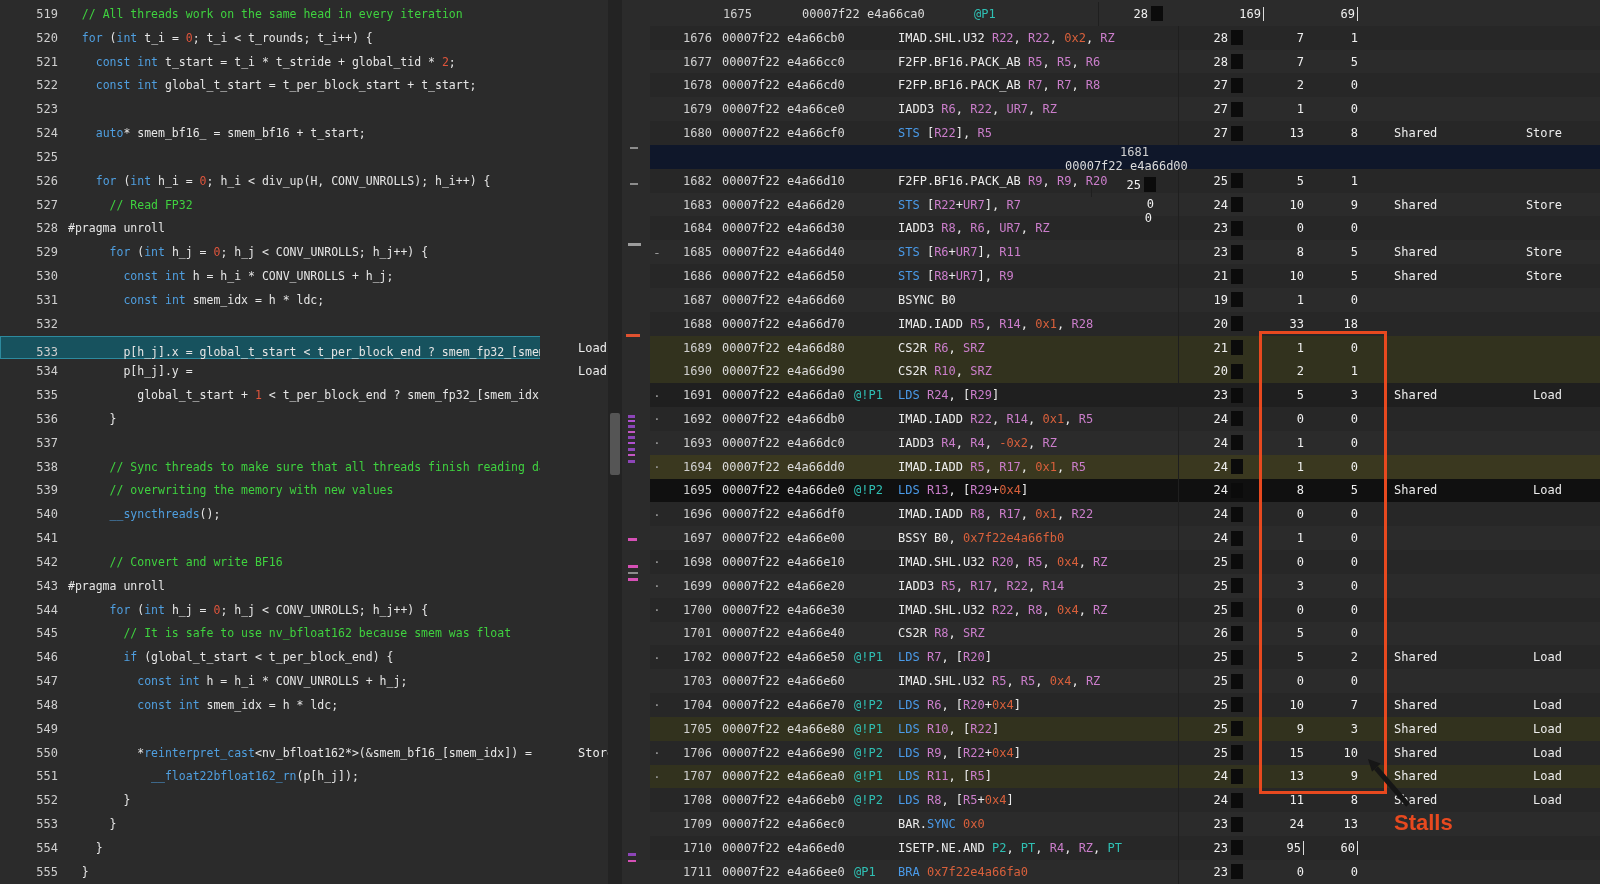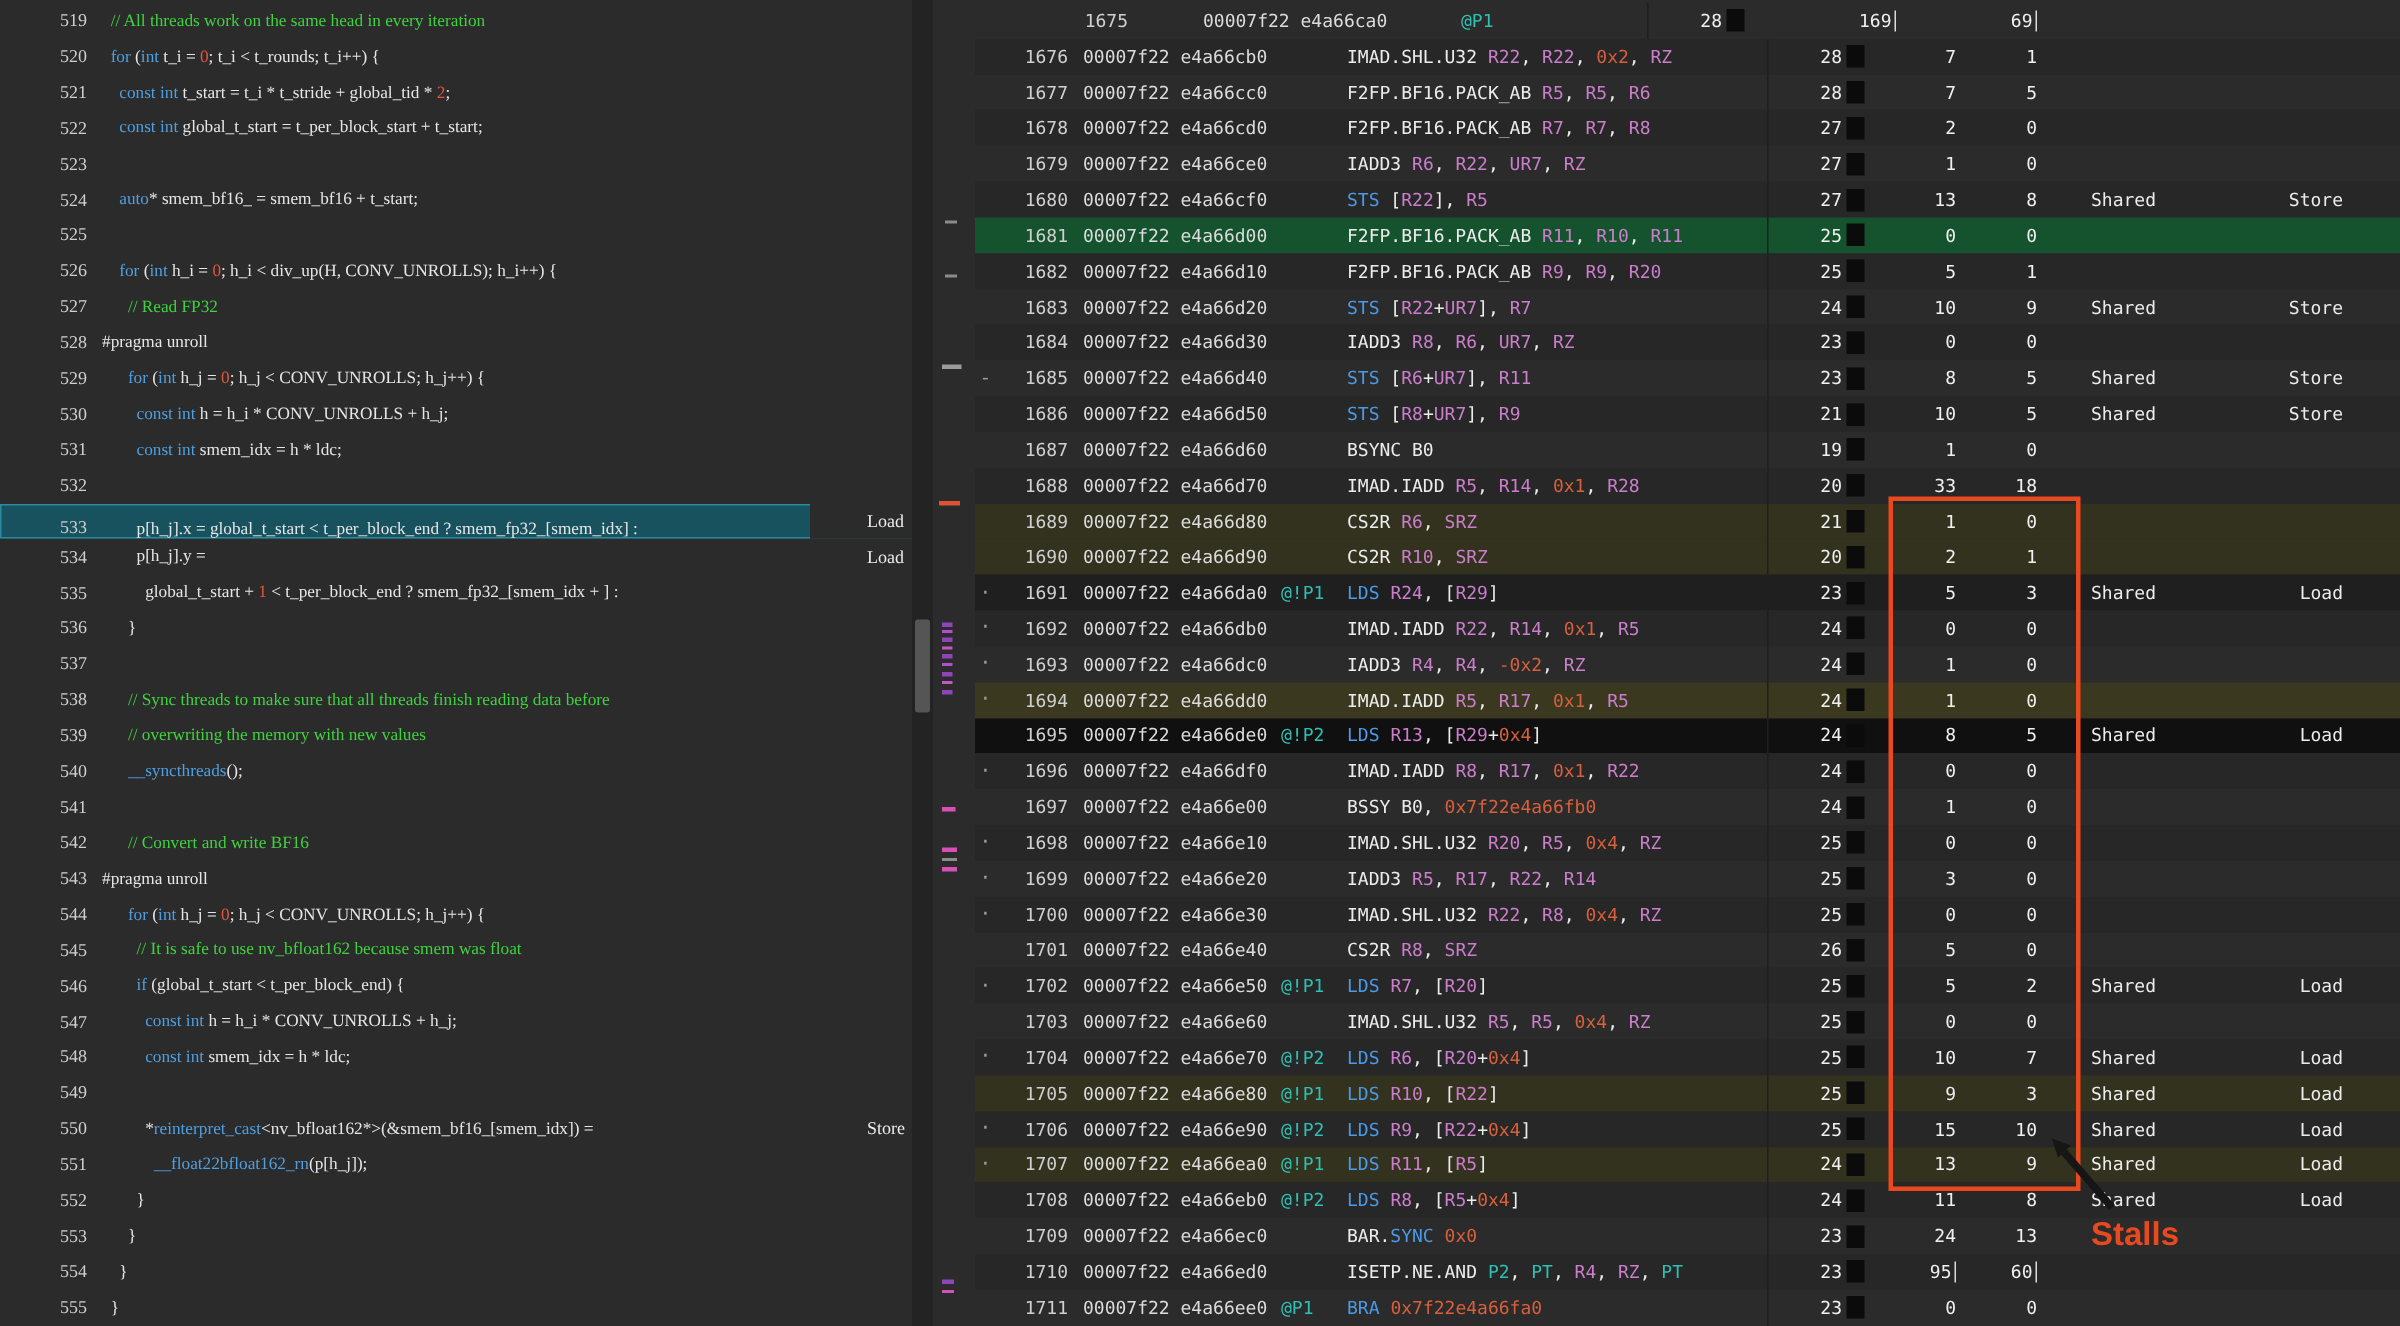--- a/index.html
+++ b/index.html
@@ -1,20 +1,20 @@
 <!DOCTYPE html>
 <html style="--c-ann: #e8491f; --c-sel: #17525e; --c-com: #3fd23f; --c-kw: #4f9fe0; --c-lit: #e0553c; --c-opb: #4a9ae8; --c-reg: #cb7ecb; --c-pred: #2fc0b4; --c-imm: #d9603b;"><head>
 <meta charset="utf-8">
 <style>
   html,body{margin:0;padding:0;background:#1e1e1e;}
   .app{position:relative;width:1600px;height:884px;overflow:hidden;background:#2b2b2b;
        font-family:"DejaVu Sans Mono",monospace;color:#e6e6e6;}
 
   
-  .source-pane{position:absolute;left:0;top:0;width:608px;height:656px;padding-top:2px;box-sizing:border-box;font-family:Liberation Serif, serif;}
+  .source-pane{position:absolute;left:0;top:0;width:608px;height:656px;padding-top:2px;box-sizing:border-box;}
   .src-row{display:flex;height:23.838px;align-items:center;}
   .src-num{width:58px;flex:none;text-align:right;padding-right:10px;box-sizing:content-box;
            color:#cfcfcf;font-size:12px;}
   .src-code{width:472px;flex:none;overflow:hidden;white-space:pre;font-size:11.5px;}
   .src-mem{width:68px;flex:none;padding-left:38px;box-sizing:border-box;overflow:hidden;
            white-space:nowrap;font-size:12px;color:#ececec;background:#2b2b2b;height:100%;
            display:flex;align-items:center;}
   .src-row.sel{background:var(--c-sel,#17525e);box-shadow:inset 0 0 0 1px #2d8a9e;align-items:flex-end;}
   .c-com{color:var(--c-com,#3fd23f);}
   .c-kw{color:var(--c-kw,#4f9fe0);}
@@ -359,21 +359,21 @@
           <div class="cell-ins"><span class="s-opb">STS</span> [<span class="s-reg">R22</span>], <span class="s-reg">R5</span></div>
           <div class="cell-c1">
             <span>27</span>
             <span class="chip"></span>
           </div>
           <div class="cell-c2"><span>13</span></div>
           <div class="cell-c3"><span>8</span></div>
           <div class="cell-mem">Shared</div>
           <div class="cell-acc">Store</div>
         </div>
-        <div class="sass-row" style="background: #14532d;">
+        <div class="sass-row" style="background: #0f172a; flex-direction: column;">
           <div class="cell-dot"></div>
           <div class="cell-no">1681</div>
           <div class="cell-addr">00007f22 e4a66d00</div>
           <div class="cell-pred"></div>
           <div class="cell-ins">F2FP.BF16.PACK_AB <span class="s-reg">R11</span>, <span class="s-reg">R10</span>, <span class="s-reg">R11</span></div>
           <div class="cell-c1">
             <span>25</span>
             <span class="chip"></span>
           </div>
           <div class="cell-c2"><span>0</span></div>

